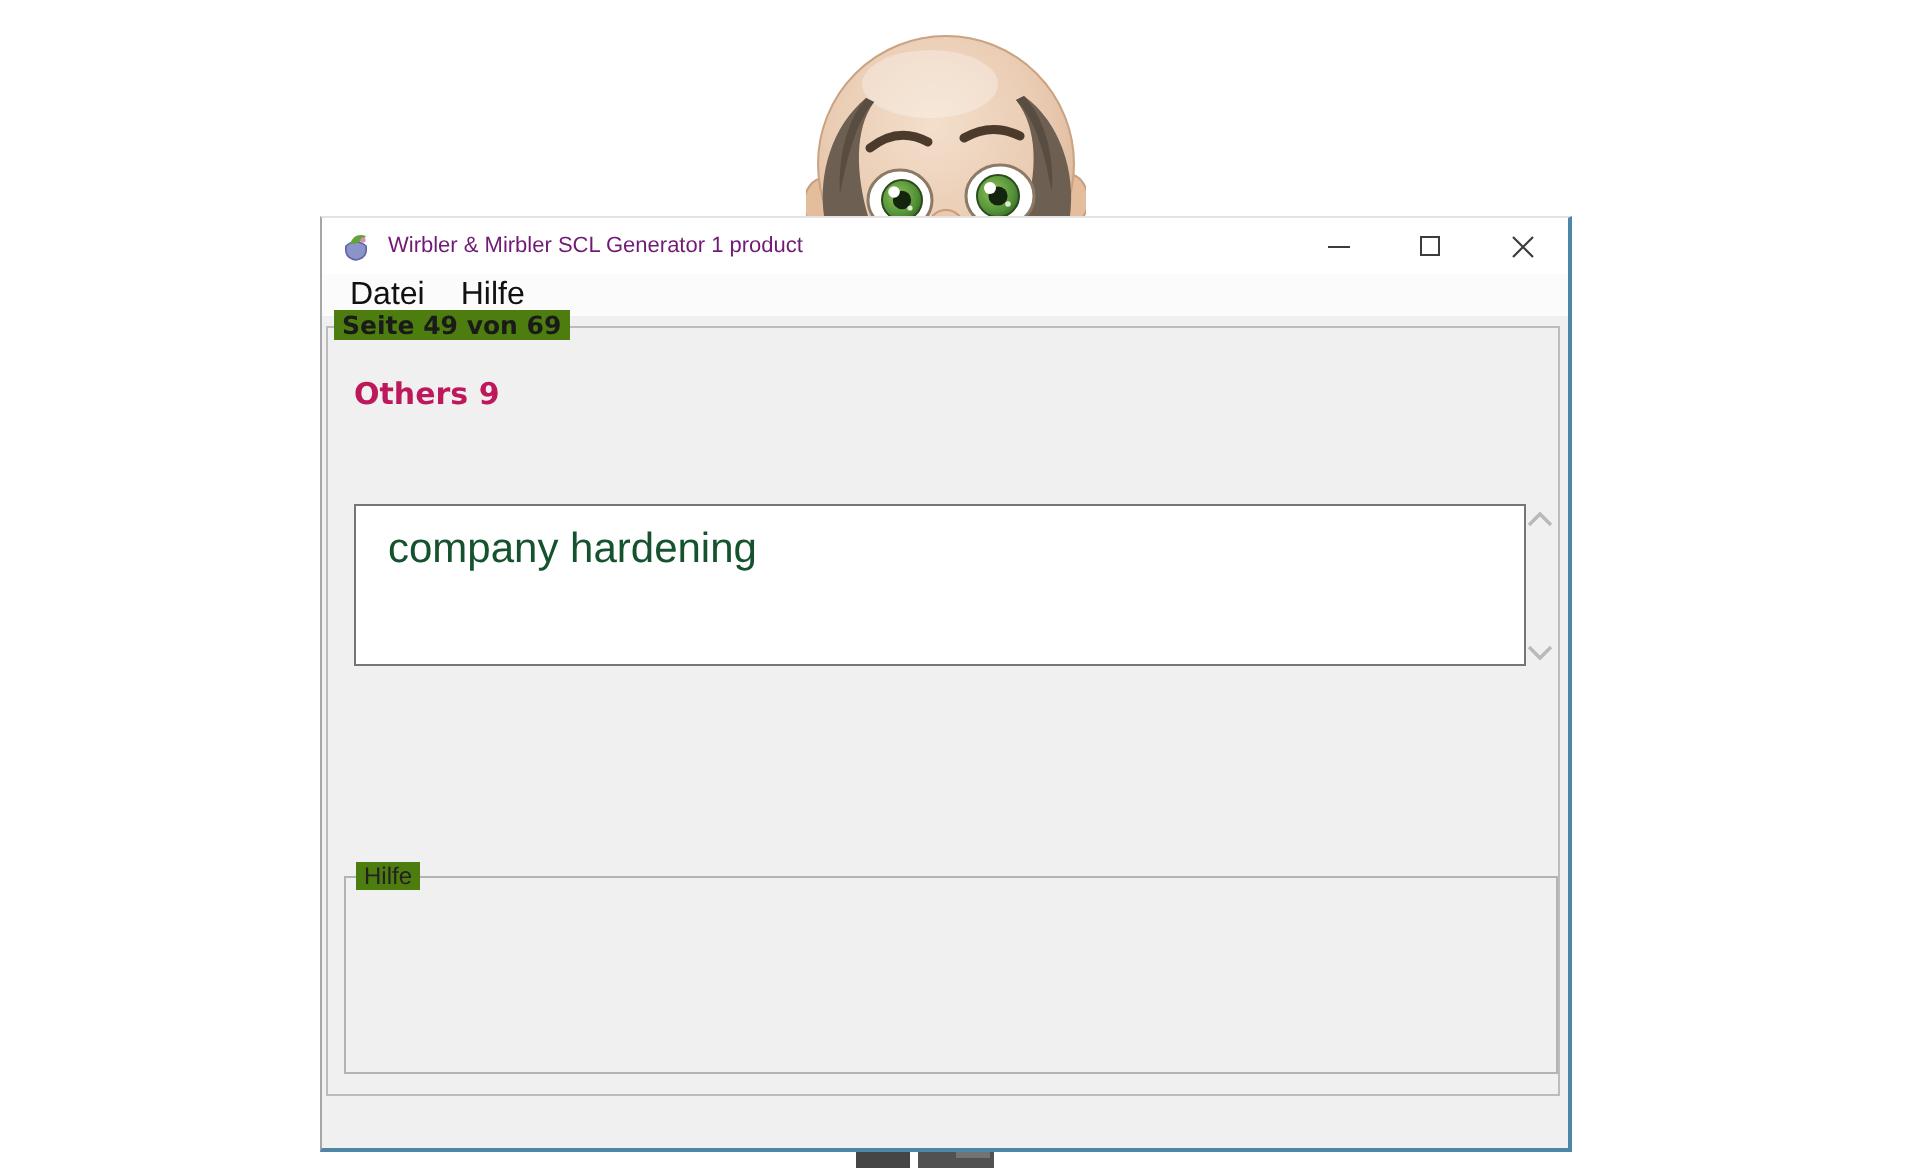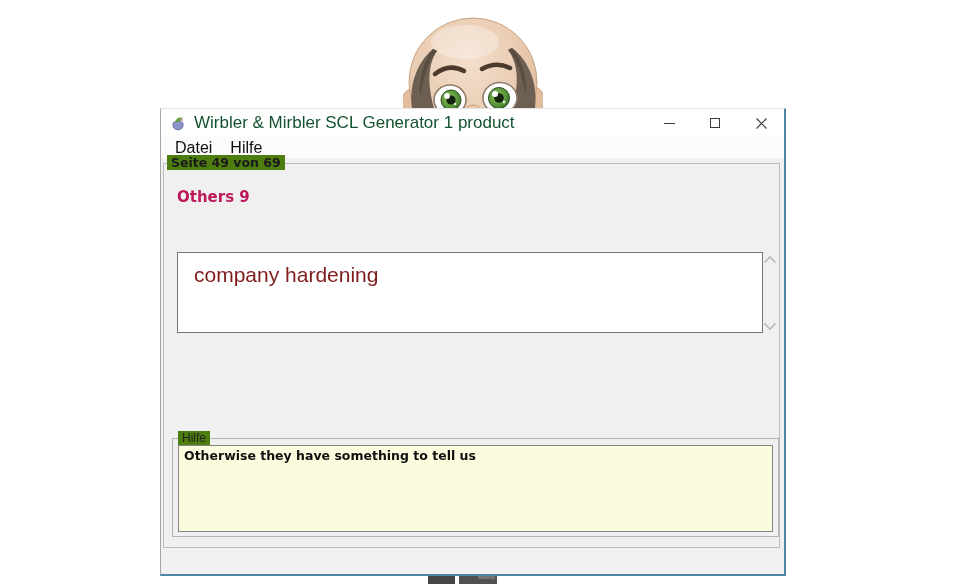--- a/index.html
+++ b/index.html
@@ -15,39 +15,39 @@
     position:absolute; left:160px; top:108px; width:626px; height:468px;
     background:#ffffff;
     border-top:1px solid #e3e3e3;
     border-left:1px solid #a6a6a6;
     border-right:2px solid #4f86a8;
     border-bottom:2px solid #4f86a8;
     box-shadow: inset -1px -1px 0 #cfe2ee;
   }
   .titlebar { position:absolute; left:0; top:0; right:0; height:28px; background:#ffffff; display:flex; align-items:center; }
   .appicon { width:17px; height:17px; margin-left:9px; }
-  .title { font-size:17px; margin-left:7px; color:#14532d; white-space:nowrap; }
+  .title { font-size:11px; margin-left:7px; color:#701a75; white-space:nowrap; }
   .controls { margin-left:auto; display:flex; height:100%; }
   .ctl { width:46px; height:100%; display:flex; align-items:center; justify-content:center; }
   .min-glyph { width:11px; height:1px; background:#3c3c3c; display:block; }
   .max-glyph { width:10px; height:10px; border:1px solid #3c3c3c; display:block; background:transparent; }
   .x-glyph { width:11px; height:11px; display:block; }
   .menubar { position:absolute; left:0; top:28px; right:0; height:21px; background:#fbfbfb; font-size:16px; padding-left:5px; display:flex; align-items:center; }
   .menu-item { padding:2px 9px; color:#111; }
   .body { position:absolute; left:0; top:49px; right:0; bottom:0; background:#f0f0f0; }
   
   .group { position:absolute; border:1px solid #bcbcbc; }
   .group-label { position:absolute; background:#4d7c0f; padding:0 4px; white-space:nowrap; }
   .main-group { left:2px; top:5px; width:617px; height:385px; }
   .main-group > .group-label { top:-9px; left:3px; font-size:12.5px; font-weight:bold; font-family:"DejaVu Sans","Liberation Sans",sans-serif; }
   .question { position:absolute; left:13px; top:24px; font-size:15px; font-weight:bold; font-family:"DejaVu Sans","Liberation Sans",sans-serif; color:#be185d; }
   .answer-box {
     position:absolute; left:13px; top:88px; width:586px; height:81px;
     background:#ffffff; border:1px solid #767676; padding:10px 10px 0 16px;
-    font-size:21px; color:#7f1d1d; overflow:hidden;
+    font-size:21px; color:#14532d; overflow:hidden;
   }
   .scroll-arrows { position:absolute; left:598px; top:88px; width:16px; height:145px; }
   .scroll-arrows .up   { position:absolute; left:1px; top:3px; }
   .scroll-arrows .down { position:absolute; left:1px; top:70px; }
   .help-group { left:8px; top:274px; width:607px; height:99px; border-color:#b3b3b3; }
   .help-group > .group-label { top:-8px; left:5px; font-size:12px; color:#222; }
   .help-box {
     position:absolute; left:5px; top:6px; width:595px; height:87px;
     background:#fbfbdd; border:1px solid #868686; padding:2px 5px;
     font-size:12.5px; font-weight:bold;
@@ -167,23 +167,20 @@
           <svg class="up" width="14" height="9" viewBox="0 0 14 9">
             <polyline points="1.5,7.5 7,2 12.5,7.5" fill="none" stroke="#b9b9b9" stroke-width="1.7"></polyline>
           </svg>
           <svg class="down" width="14" height="9" viewBox="0 0 14 9">
             <polyline points="1.5,1.5 7,7 12.5,1.5" fill="none" stroke="#b9b9b9" stroke-width="1.7"></polyline>
           </svg>
         </div>
 
         <div class="group help-group">
           <span class="group-label">Hilfe</span>
-          <div class="help-box">
-            <span>Otherwise they have something to tell us</span>
-          </div>
         </div>
       </div>
 
 
     </div>
   </div>
 
   <div class="frag frag1"></div>
   <div class="frag frag2"></div>
   <div class="frag frag3"></div>

